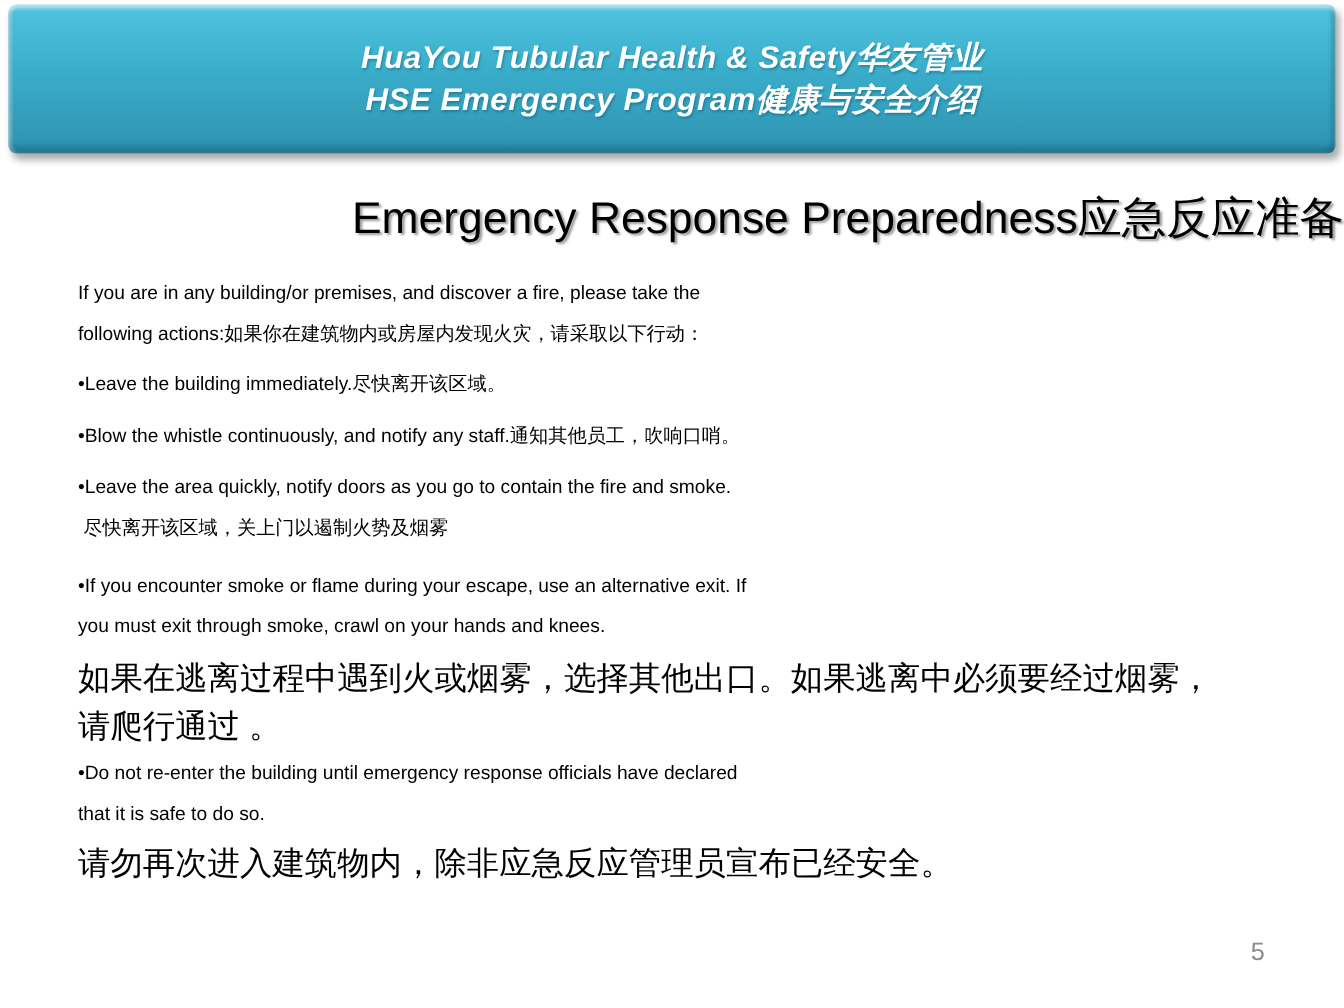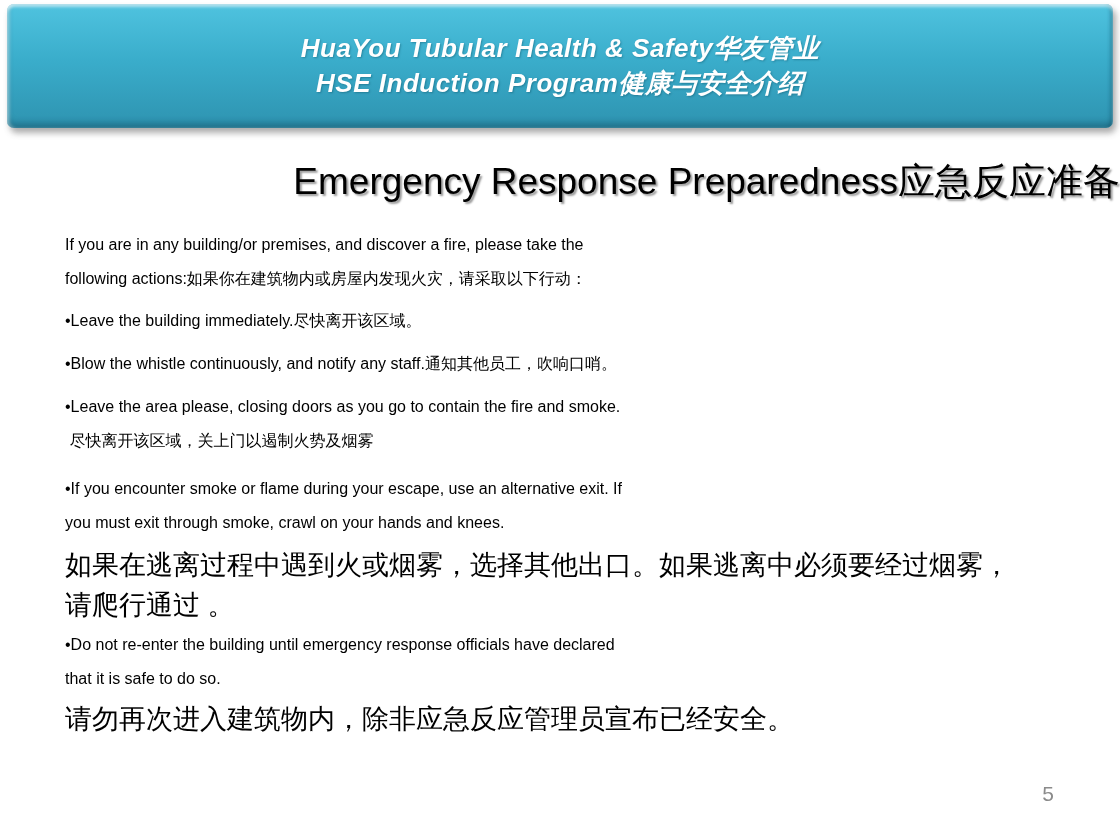--- a/index.html
+++ b/index.html
@@ -85,31 +85,31 @@
     font-size: 21px;
   }
 </style>
 </head>
 <body>
 
 <div class="slide">
 
   <div class="header-band">
     <div class="header-line">HuaYou Tubular Health &amp; Safety华友管业</div>
-    <div class="header-line">HSE Induction Program健康与安全介绍</div>
+    <div class="header-line">HSE Emergency Program健康与安全介绍</div>
   </div>
 
   <div class="slide-title">Emergency Response Preparedness应急反应准备</div>
 
   <div class="body-text">
     <p class="para p-intro">If you are in any building/or premises, and discover a fire, please take the
 following actions:如果你在建筑物内或房屋内发现火灾，请采取以下行动：</p>
     <p class="para b-leave">•Leave the building immediately.尽快离开该区域。</p>
     <p class="para b-whistle">•Blow the whistle continuously, and notify any staff.通知其他员工，吹响口哨。</p>
-    <p class="para b-doors">•Leave the area please, closing doors as you go to contain the fire and smoke.
+    <p class="para b-doors">•Leave the area quickly, notify doors as you go to contain the fire and smoke.
  尽快离开该区域，关上门以遏制火势及烟雾</p>
     <p class="para b-smoke">•If you encounter smoke or flame during your escape, use an alternative exit. If
 you must exit through smoke, crawl on your hands and knees.</p>
     <p class="para cn cn-smoke">如果在逃离过程中遇到火或烟雾，选择其他出口。如果逃离中必须要经过烟雾，
 请爬行通过 。</p>
     <p class="para b-reenter">•Do not re-enter the building until emergency response officials have declared
 that it is safe to do so.</p>
     <p class="para cn cn-reenter">请勿再次进入建筑物内，除非应急反应管理员宣布已经安全。</p>
   </div>
 

